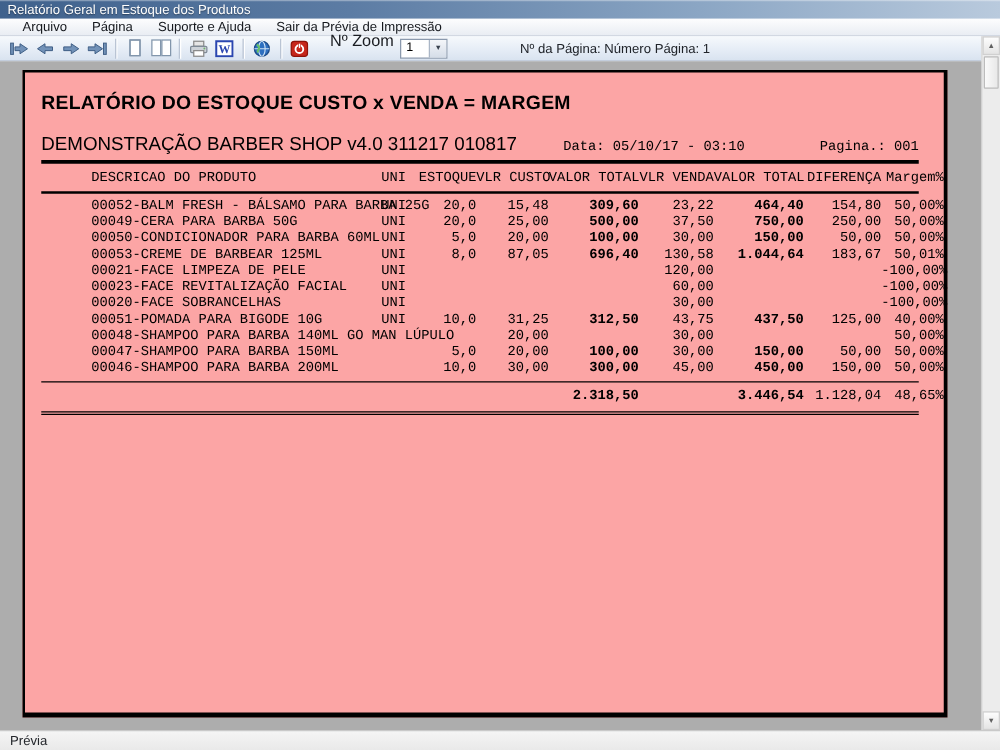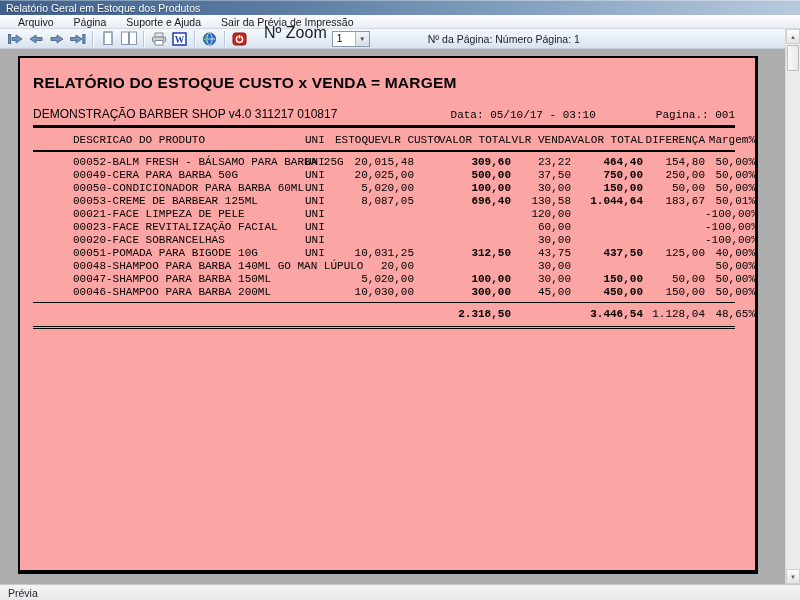--- a/index.html
+++ b/index.html
@@ -44,21 +44,21 @@
     display:flex; align-items:center;
     padding-left:4px;
   }
   .tbtn {
     width:21px; height:18px;
     display:flex; align-items:center; justify-content:center;
     border:1px solid transparent; border-radius:2px;
     cursor:pointer; flex:0 0 auto;
   }
   .tsep { width:1px; height:16px; background:#b9c4d4; box-shadow:1px 0 0 #fff; margin:0 4px; flex:0 0 auto; }
-  .zoom-label { font-size:16px; color:#1a1d22; margin:0 5px 12px 14px; white-space:nowrap;text-align:right; }
+  .zoom-label { font-size:13px; color:#1a1d22; margin:0 5px 12px 14px; white-space:nowrap;text-align:right; }
   .combo {
     width:38px; height:16px; display:flex;
     border:1px solid #8a99ad; background:#fff; cursor:pointer;
   }
   .combo-value { flex:1; font-size:10px; padding:1px 0 0 4px; color:#000; }
   .combo-btn {
     width:14px; background:linear-gradient(to bottom,#f4f6f9,#d5dde8);
     border-left:1px solid #aab6c6;
     display:flex; align-items:center; justify-content:center;
     font-size:6px; color:#39424e;
@@ -73,36 +73,36 @@
     border:2px solid #000;
     border-right-width:3px; border-bottom-width:4px;
     padding:16px 0 0 13px;
   }
   .rpt-title { font-size:15.5px; font-weight:bold; color:#000; letter-spacing:.2px; white-space:nowrap; }
   .rpt-subtitle { font-size:11.5px; color:#111; margin-top:2px; }
   .rpt-headline {
     display:flex; align-items:baseline;
     margin-top:15px; padding-right:20px;
   }
-  .rpt-company { font-size:12px; color:#000; flex:1; white-space:nowrap; }
+  .rpt-company { font-size:15px; color:#000; flex:1; white-space:nowrap; }
   .rpt-date { font:11px "Liberation Mono", monospace; color:#000; margin-right:60px; white-space:nowrap; }
   .rpt-pageno { font:11px "Liberation Mono", monospace; color:#000; white-space:nowrap; }
   .rule-heavy { border-top:3px solid #000; margin:4px 20px 0 0; }
   .rule-mid   { border-top:2px solid #000; margin:3px 20px 0 0; }
   .rule-thin  { border-top:1px solid #000; margin:3px 20px 0 0; }
   .rule-dbl   { height:3px; border-top:1px solid #000; border-bottom:1px solid #000; margin:5px 20px 0 0; }
   .report-table { font:11px/13px "Liberation Mono", monospace; color:#000; margin-top:6px; }
   .trow { display:flex; height:13px; white-space:pre; }
   #rt-rows { margin-top:4px; }
   #rt-totals { margin-top:5px; }
   .trow span { display:block; flex:0 0 auto; overflow:visible; white-space:pre; }
   .c1 { width:272px;padding-left:40px; }
   .c2 { width:30px; }
   .c3 { width:46px; text-align:right; }
-  .c4 { width:58px; }
+  .c4 { width:58px; text-align:right; }
   .c5 { width:72px; text-align:right; }
   .c6 { width:60px; text-align:right; }
   .c7 { width:72px; text-align:right; }
   .c8 { width:62px; text-align:right; }
   .c9 { width:50px; text-align:right; }
   .b  { font-weight:bold; }
   
   .vscroll {
     flex:0 0 15px; width:15px;
     background:#ececec;

